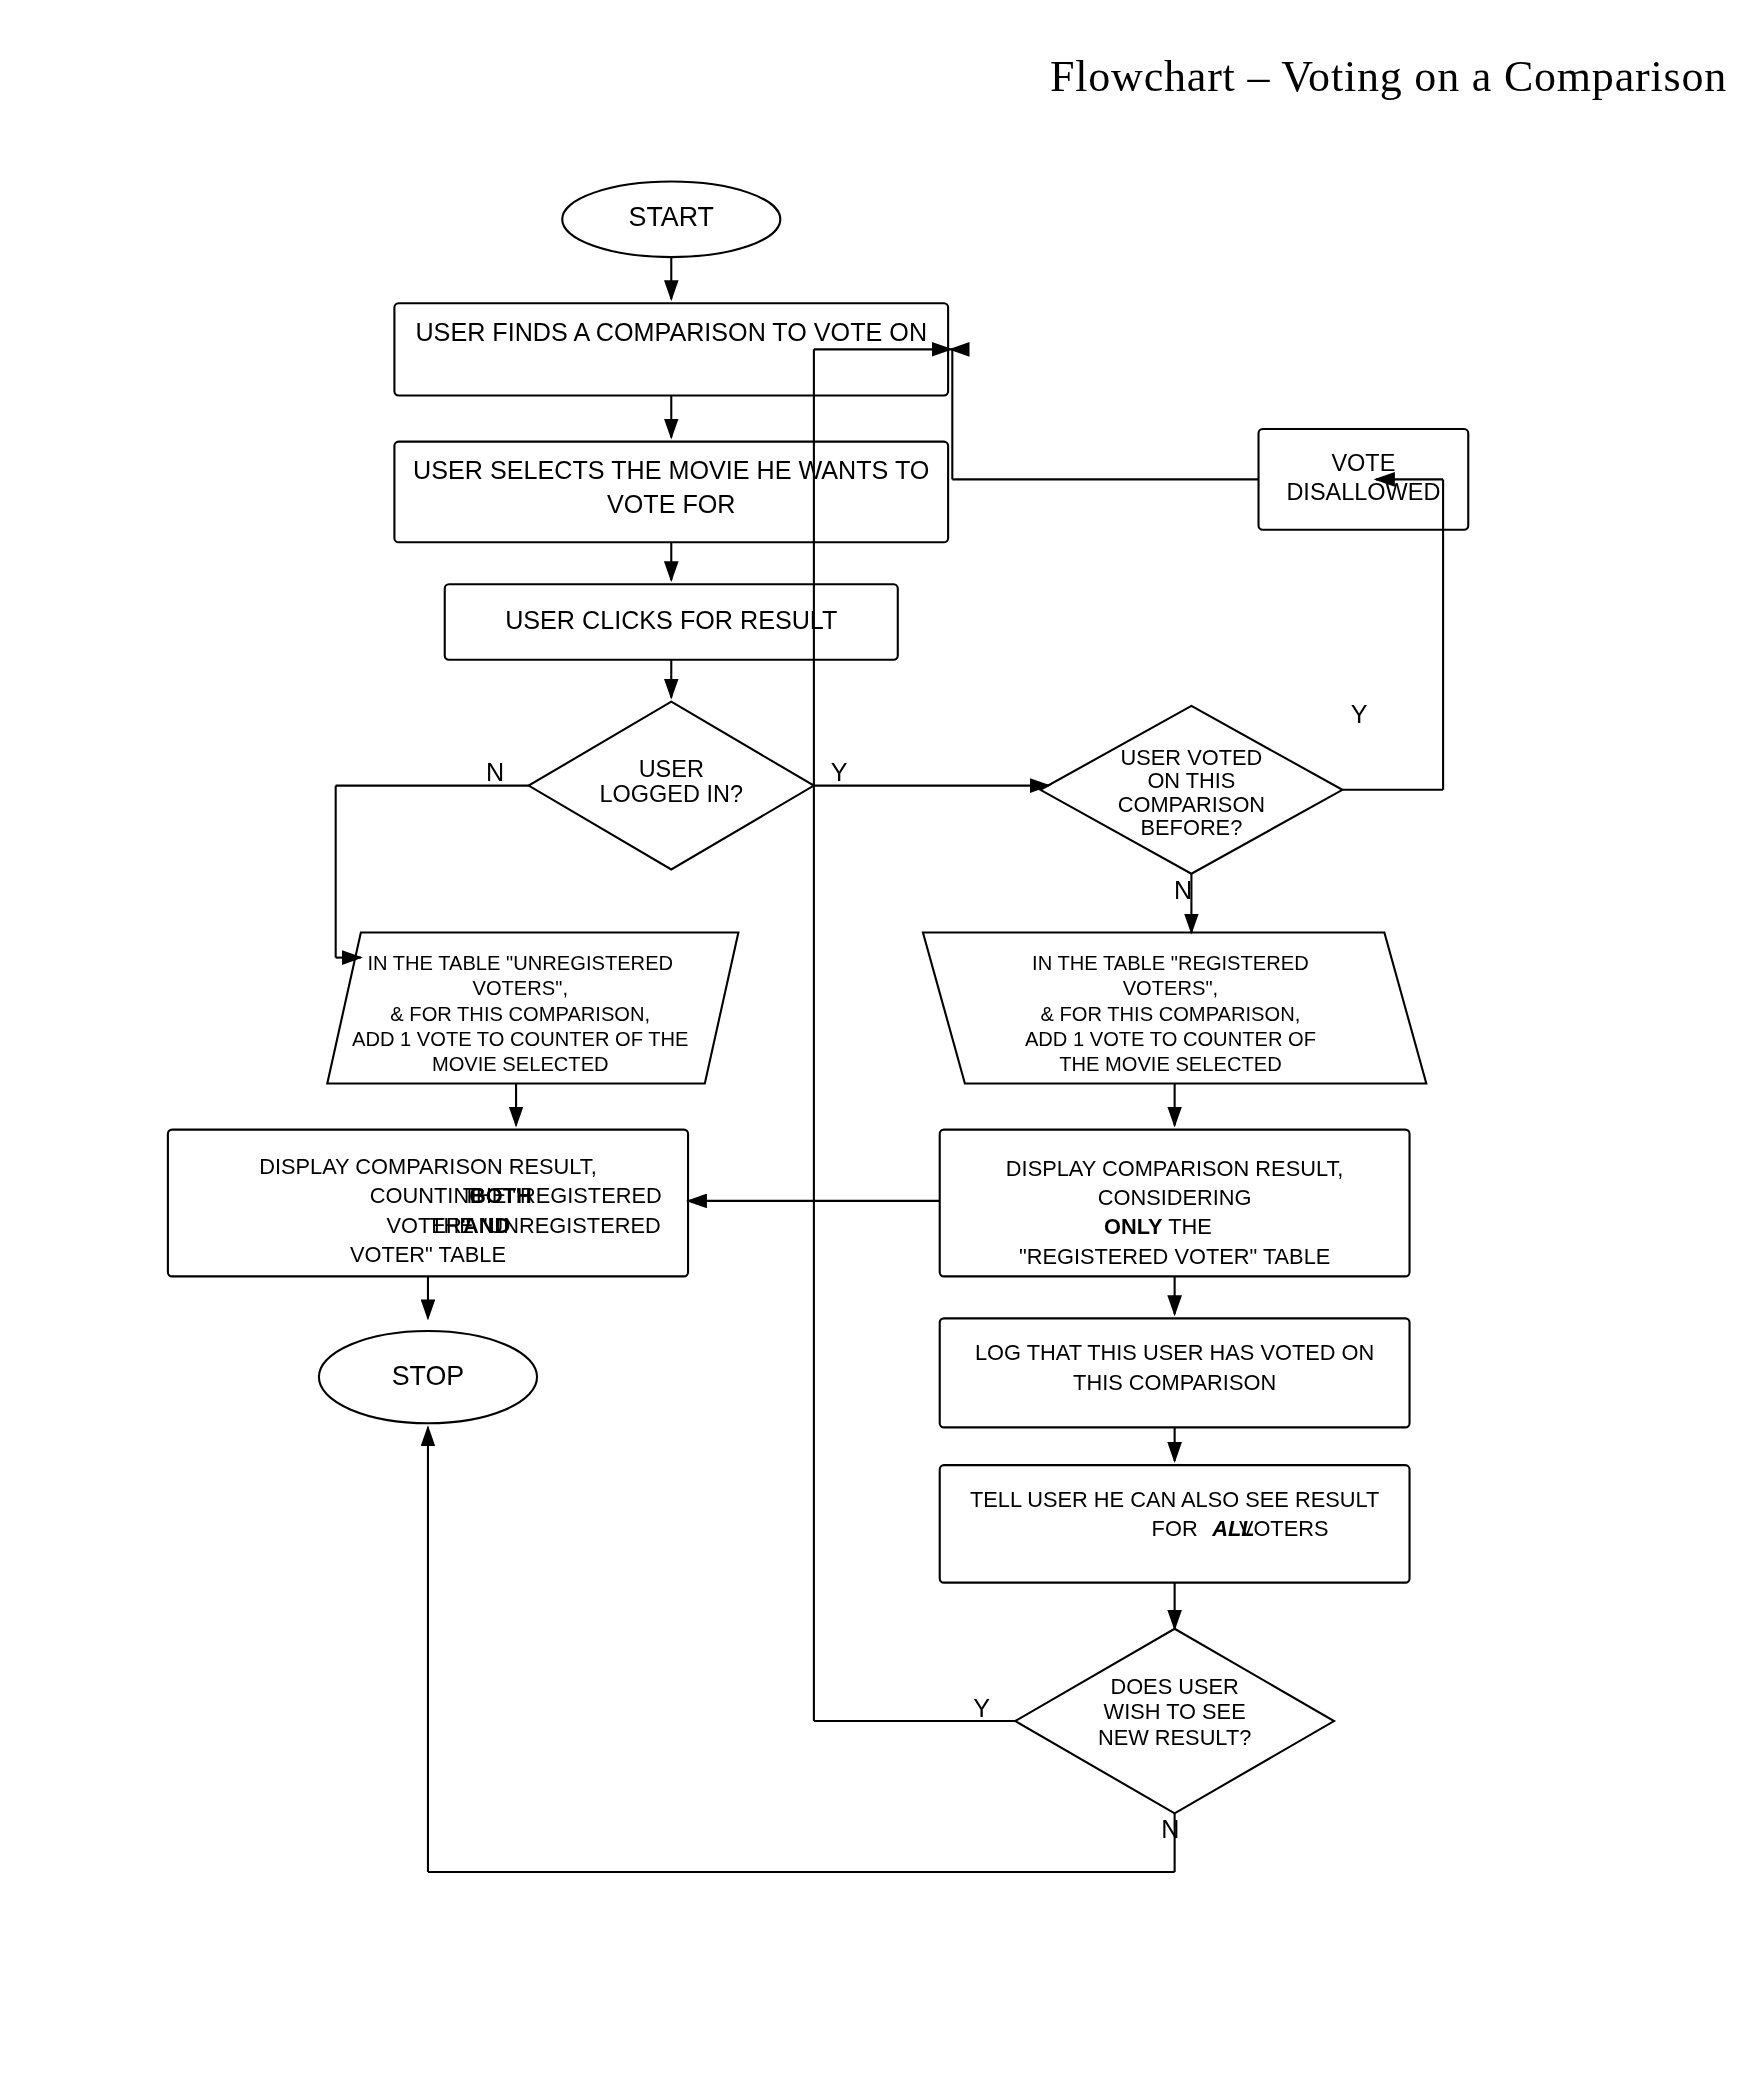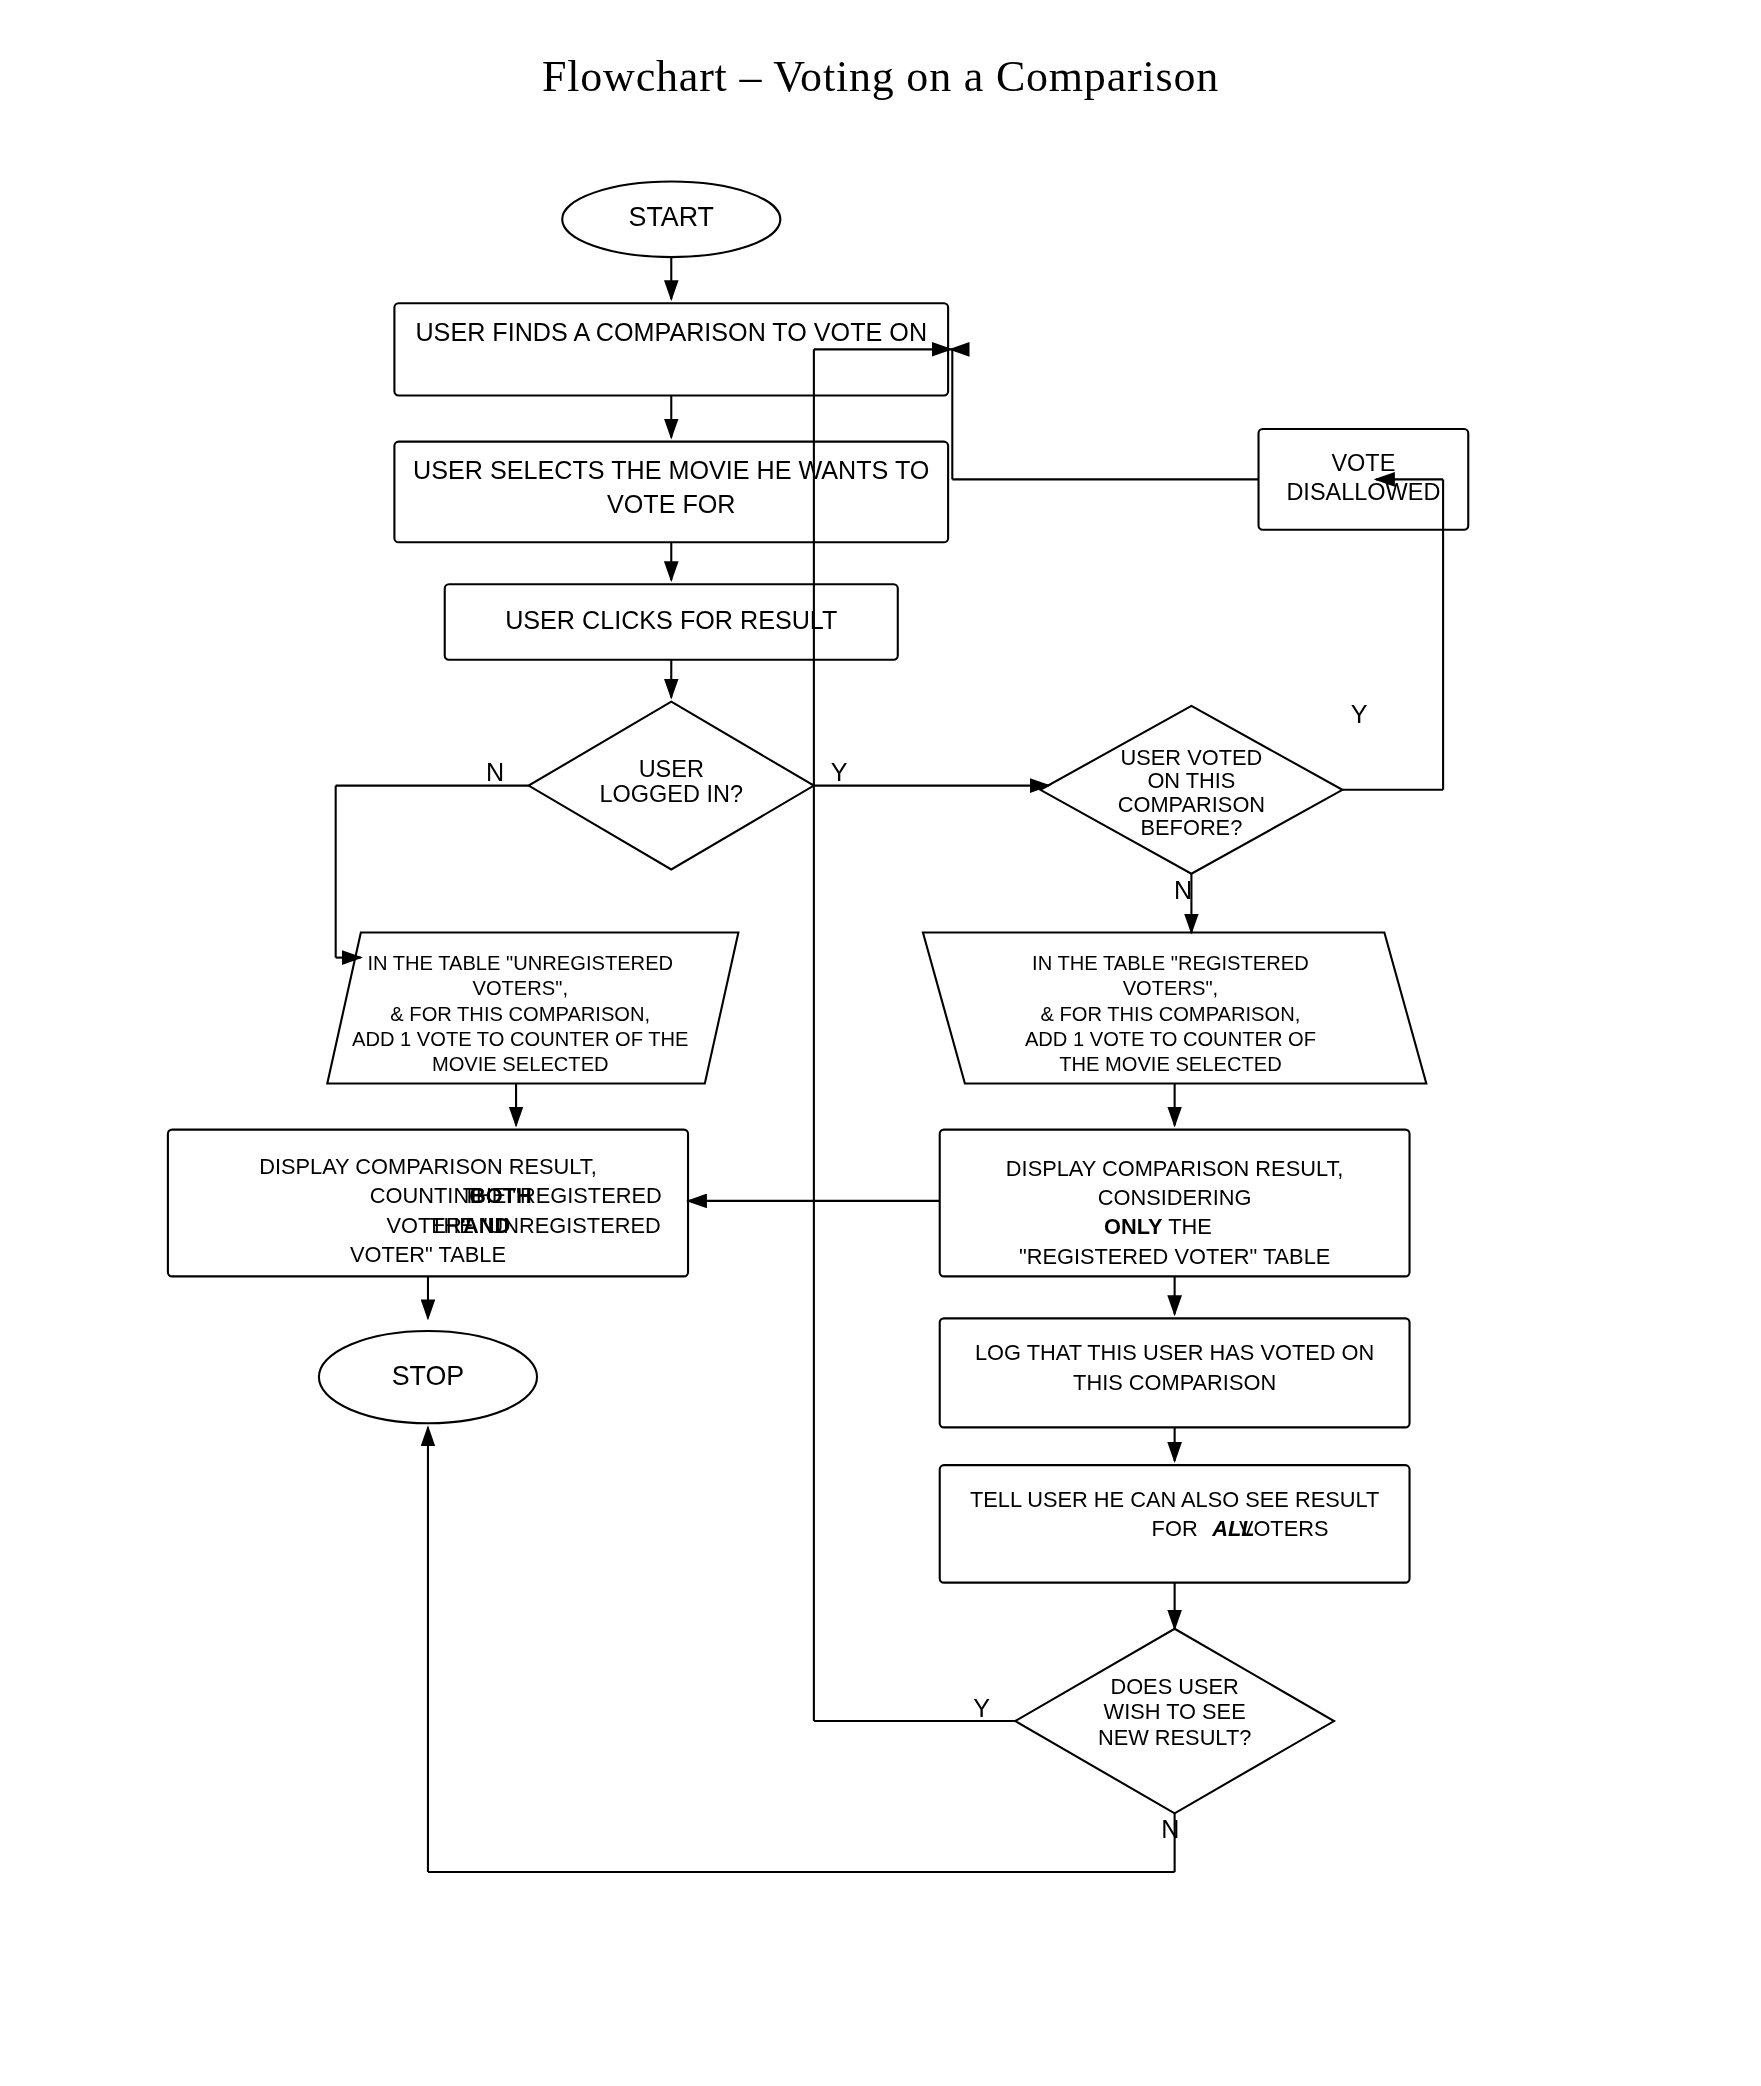--- a/index.html
+++ b/index.html
@@ -10,21 +10,21 @@
       min-height: 2087px;
       position: relative;
     }
     .page {
       width: 1761px;
       min-height: 2087px;
       position: relative;
       padding: 34px;
     }
     .title {
-      text-align: center;
+      text-align: right;
       font-size: 44px;
       font-weight: normal;
       margin-bottom: 50px;
       margin-top: 17px;
       letter-spacing: 0.8px;
     }
     
     .flowchart-svg {
       display: block;
       margin: 0 auto;

